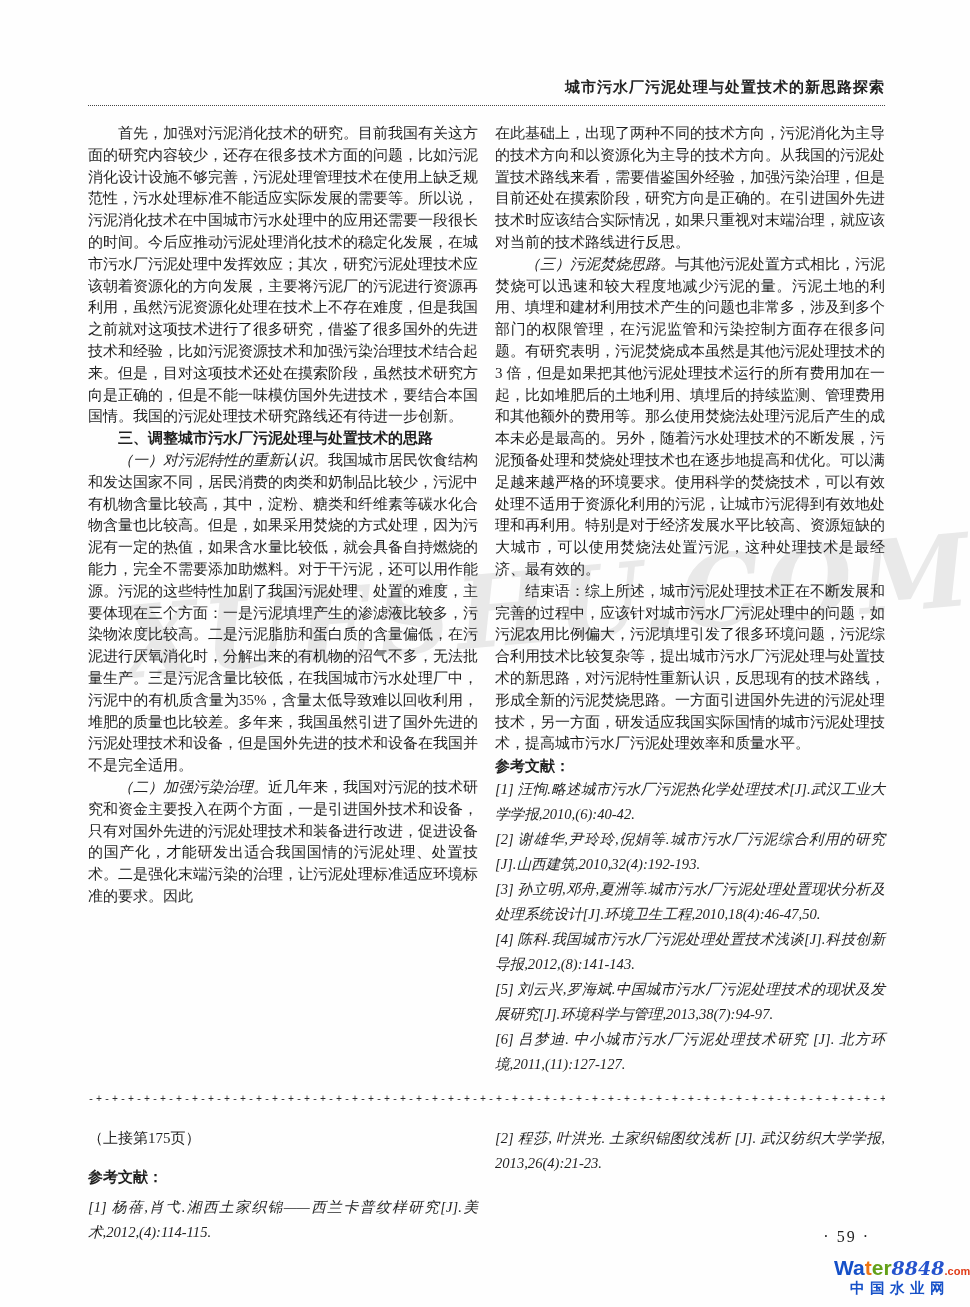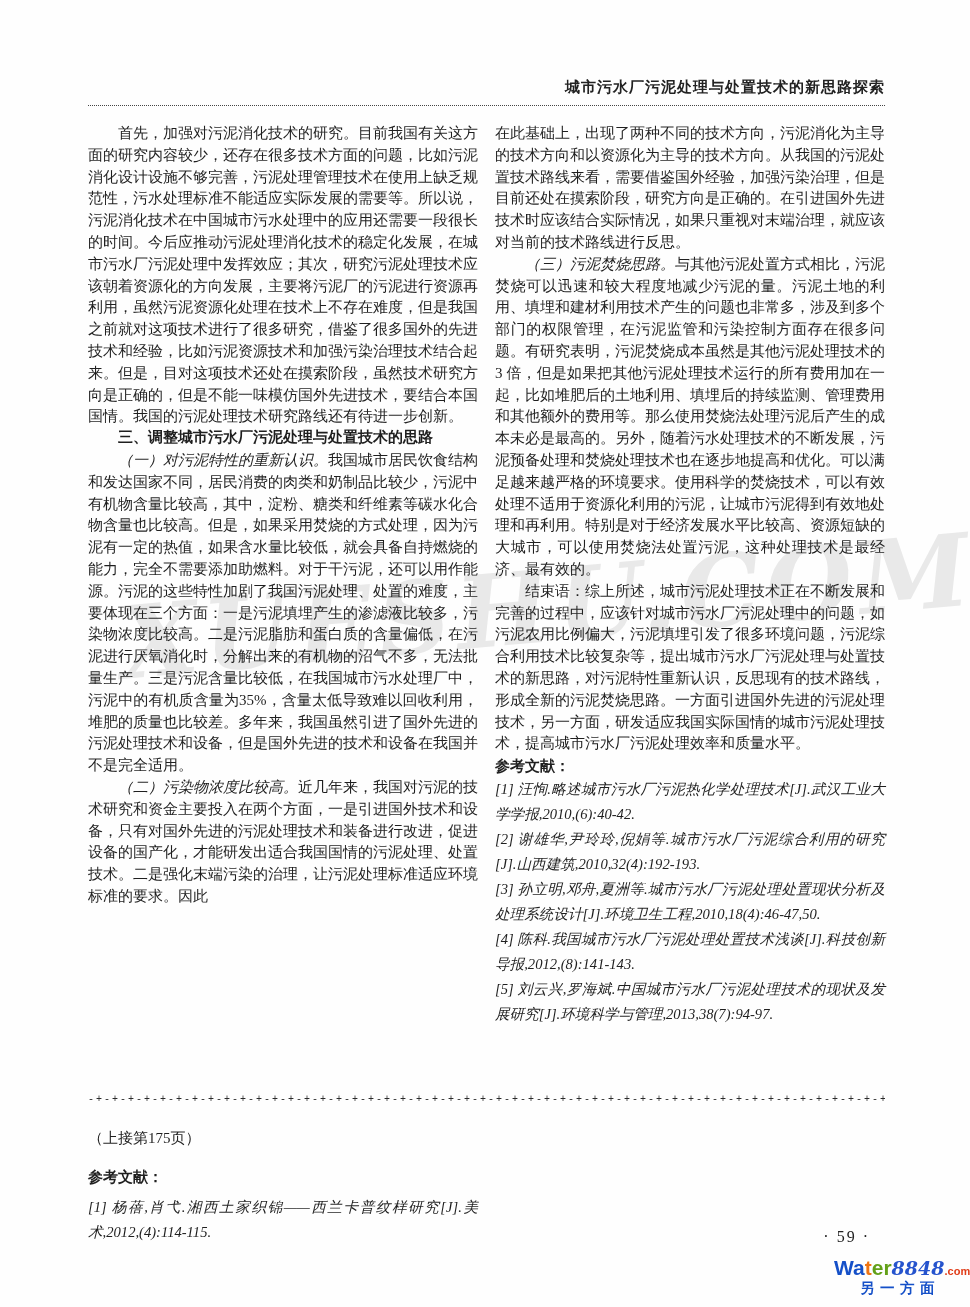--- a/index.html
+++ b/index.html
@@ -34,21 +34,21 @@
   
   .content {
     position:absolute; top:123px; left:88px; width:797px;
     display:flex; gap:17px; z-index:1;
   }
   .col { width:390px; }
   .col p { margin:0; font-size:15px; line-height:21.8px; text-align:justify; }
   .indent { text-indent:2em; }
   .lead { font-style:italic; }
   .sec-heading {
-    font-family:Liberation Mono, monospace;
+    font-family:Liberation Serif, serif;
     font-weight:bold; font-size:15.3px; line-height:24px;
     text-indent:2em; margin:2px 0 1px 0; text-align:center;
   }
   .refs-heading {
     font-family:"Liberation Sans","DejaVu Sans",sans-serif;
     font-weight:bold; font-size:15px; margin:14px 0 8px 0; text-align:left !important;
   }
   .ref { font-style:italic; font-size:14.6px !important; line-height:25px !important; margin:0; }
   
   .separator {
@@ -95,47 +95,51 @@
 
   <div class="header-title">城市污水厂污泥处理与处置技术的新思路探索</div>
   <div class="header-rule"></div>
 
   <div class="content">
 
     <div class="col">
       <p class="indent">首先，加强对污泥消化技术的研究。目前我国有关这方面的研究内容较少，还存在很多技术方面的问题，比如污泥消化设计设施不够完善，污泥处理管理技术在使用上缺乏规范性，污水处理标准不能适应实际发展的需要等。所以说，污泥消化技术在中国城市污水处理中的应用还需要一段很长的时间。今后应推动污泥处理消化技术的稳定化发展，在城市污水厂污泥处理中发挥效应；其次，研究污泥处理技术应该朝着资源化的方向发展，主要将污泥厂的污泥进行资源再利用，虽然污泥资源化处理在技术上不存在难度，但是我国之前就对这项技术进行了很多研究，借鉴了很多国外的先进技术和经验，比如污泥资源技术和加强污染治理技术结合起来。但是，目对这项技术还处在摸索阶段，虽然技术研究方向是正确的，但是不能一味模仿国外先进技术，要结合本国国情。我国的污泥处理技术研究路线还有待进一步创新。</p>
       <p class="sec-heading">三、调整城市污水厂污泥处理与处置技术的思路</p>
       <p class="indent"><span class="lead">（一）对污泥特性的重新认识。</span><span>我国城市居民饮食结构和发达国家不同，居民消费的肉类和奶制品比较少，污泥中有机物含量比较高，其中，淀粉、糖类和纤维素等碳水化合物含量也比较高。但是，如果采用焚烧的方式处理，因为污泥有一定的热值，如果含水量比较低，就会具备自持燃烧的能力，完全不需要添加助燃料。对于干污泥，还可以用作能源。污泥的这些特性加剧了我国污泥处理、处置的难度，主要体现在三个方面：一是污泥填埋产生的渗滤液比较多，污染物浓度比较高。二是污泥脂肪和蛋白质的含量偏低，在污泥进行厌氧消化时，分解出来的有机物的沼气不多，无法批量生产。三是污泥含量比较低，在我国城市污水处理厂中，污泥中的有机质含量为35%，含量太低导致难以回收利用，堆肥的质量也比较差。多年来，我国虽然引进了国外先进的污泥处理技术和设备，但是国外先进的技术和设备在我国并不是完全适用。</span></p>
-      <p class="indent"><span class="lead">（二）污染物浓度比较高。</span><span>近几年来，我国对污泥的技术研究和资金主要投入在两个方面，一是引进国外技术和设备，只有对国外先进的污泥处理技术和装备进行改进，促进设备的国产化，才能研发出适合我国国情的污泥处理、处置技术。二是强化末端污染的治理，让污泥处理标准适应环境标准的要求。因此</span></p>
+      <p class="indent"><span class="lead">（二）加强污染治理。</span><span>近几年来，我国对污泥的技术研究和资金主要投入在两个方面，一是引进国外技术和设备，只有对国外先进的污泥处理技术和装备进行改进，促进设备的国产化，才能研发出适合我国国情的污泥处理、处置技术。二是强化末端污染的治理，让污泥处理标准适应环境标准的要求。因此</span></p>
     </div>
 
     <div class="col">
       <p>在此基础上，出现了两种不同的技术方向，污泥消化为主导的技术方向和以资源化为主导的技术方向。从我国的污泥处置技术路线来看，需要借鉴国外经验，加强污染治理，但是目前还处在摸索阶段，研究方向是正确的。在引进国外先进技术时应该结合实际情况，如果只重视对末端治理，就应该对当前的技术路线进行反思。</p>
       <p class="indent"><span class="lead">（三）污泥焚烧思路。</span><span>与其他污泥处置方式相比，污泥焚烧可以迅速和较大程度地减少污泥的量。污泥土地的利用、填埋和建材利用技术产生的问题也非常多，涉及到多个部门的权限管理，在污泥监管和污染控制方面存在很多问题。有研究表明，污泥焚烧成本虽然是其他污泥处理技术的 3 倍，但是如果把其他污泥处理技术运行的所有费用加在一起，比如堆肥后的土地利用、填埋后的持续监测、管理费用和其他额外的费用等。那么使用焚烧法处理污泥后产生的成本未必是最高的。另外，随着污水处理技术的不断发展，污泥预备处理和焚烧处理技术也在逐步地提高和优化。可以满足越来越严格的环境要求。使用科学的焚烧技术，可以有效处理不适用于资源化利用的污泥，让城市污泥得到有效地处理和再利用。特别是对于经济发展水平比较高、资源短缺的大城市，可以使用焚烧法处置污泥，这种处理技术是最经济、最有效的。</span></p>
       <p class="indent">结束语：综上所述，城市污泥处理技术正在不断发展和完善的过程中，应该针对城市污水厂污泥处理中的问题，如污泥农用比例偏大，污泥填埋引发了很多环境问题，污泥综合利用技术比较复杂等，提出城市污水厂污泥处理与处置技术的新思路，对污泥特性重新认识，反思现有的技术路线，形成全新的污泥焚烧思路。一方面引进国外先进的污泥处理技术，另一方面，研发适应我国实际国情的城市污泥处理技术，提高城市污水厂污泥处理效率和质量水平。</p>
       <p class="refs-heading">参考文献：</p>
       <p class="ref">[1] 汪恂.略述城市污水厂污泥热化学处理技术[J].武汉工业大学学报,2010,(6):40-42.</p>
       <p class="ref">[2] 谢雄华,尹玲玲,倪娟等.城市污水厂污泥综合利用的研究[J].山西建筑,2010,32(4):192-193.</p>
       <p class="ref">[3] 孙立明,邓舟,夏洲等.城市污水厂污泥处理处置现状分析及处理系统设计[J].环境卫生工程,2010,18(4):46-47,50.</p>
       <p class="ref">[4] 陈科.我国城市污水厂污泥处理处置技术浅谈[J].科技创新导报,2012,(8):141-143.</p>
       <p class="ref">[5] 刘云兴,罗海斌.中国城市污水厂污泥处理技术的现状及发展研究[J].环境科学与管理,2013,38(7):94-97.</p>
+      <p class="ref">[6] 吕梦迪. 中小城市污水厂污泥处理技术研究 [J]. 北方环境,2011,(11):127-127.</p>
     </div>
 
   </div>
 
   <div class="separator">-+-+-+-+-+-+-+-+-+-+-+-+-+-+-+-+-+-+-+-+-+-+-+-+-+-+-+-+-+-+-+-+-+-+-+-+-+-+-+-+-+-+-+-+-+-+-+-+-+-+-+-+-+-+-+-+-+-+-+-+-+-+-+-+-+-+-+-+-+-+-+-+-+-+-+-+-+-+-+-+-+-+-+-+-+-+-+-+-+-+-+-+-+-+-+-+-+-+-+-+-+-+-+-+-+-+-+-+-+-+-+-+-+-+-+-+-+-+-+-+-+-+-+-+-+-+-+-+-+-+-+-+-+-+-+-+-+-+-+-+-+-+-+-+-+-+-+-+-+-+-+-+-+-+-+-+-+-+-+-+-+-+-+-+-+-+-+-+-+-+-+-+-+-+-+-+-+-+-+-+</div>
 
   <div class="footer-cols">
     <div class="col">
       <p class="continued-note">（上接第175页）</p>
       <p class="refs-heading footer-refs-heading">参考文献：</p>
       <p class="ref">[1] 杨蓓,肖弋.湘西土家织锦——西兰卡普纹样研究[J].美术,2012,(4):114-115.</p>
     </div>
+    <div class="col">
+      <p class="ref">[2] 程莎, 叶洪光. 土家织锦图纹浅析 [J]. 武汉纺织大学学报, 2013,26(4):21-23.</p>
+    </div>
   </div>
 
   <div class="page-number">· 59 ·</div>
 
   <div class="logo">
     <div class="logo-line1"><span class="lg-wa">Wa</span><span class="lg-t">t</span><span class="lg-er">er</span><span class="lg-num">8848</span><span class="lg-com">.com</span></div>
-    <div class="logo-line2">另一方面</div>
+    <div class="logo-line2">中国水业网</div>
   </div>
 
 </div>
 
 </body></html>

